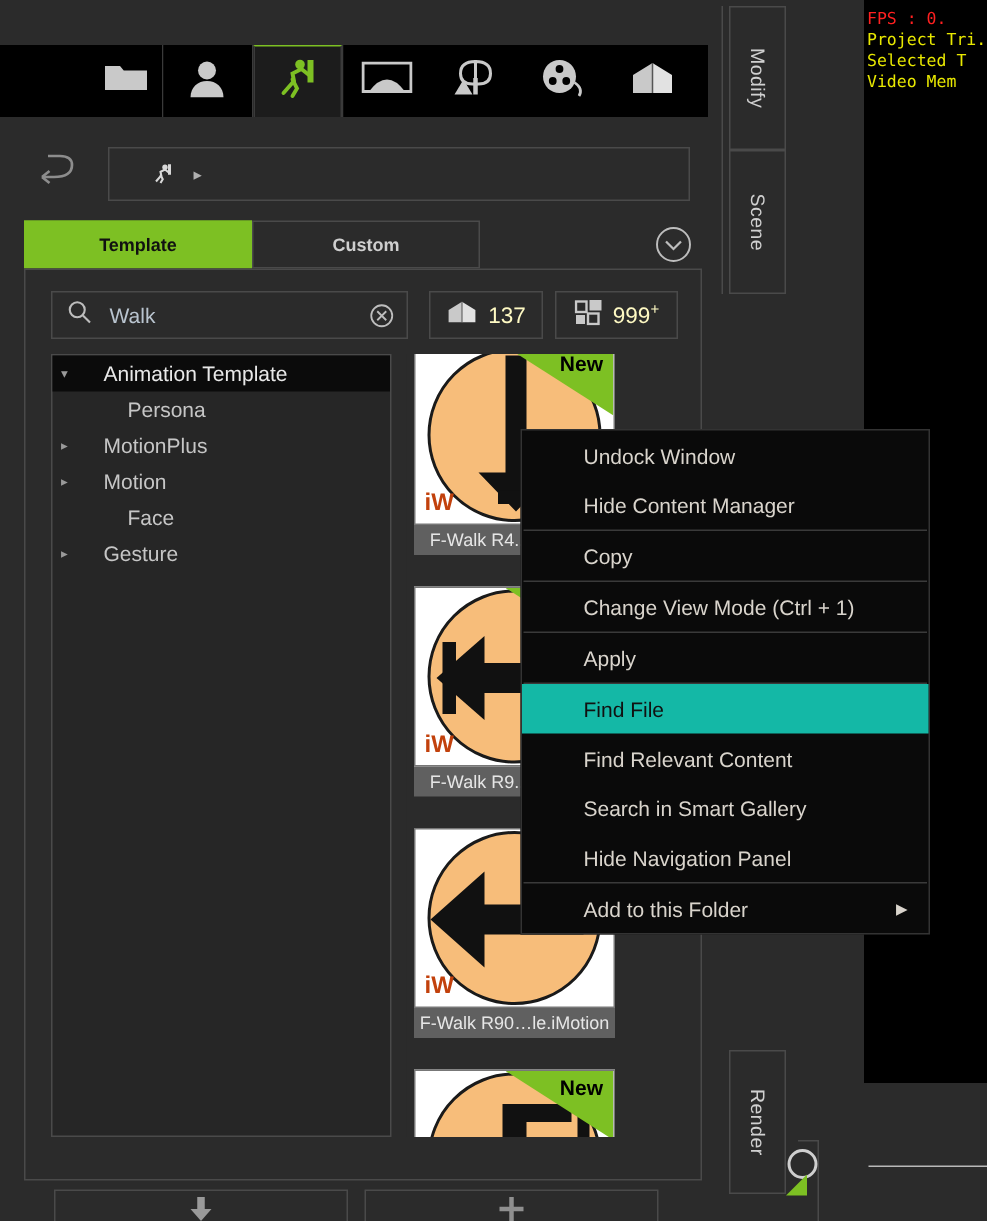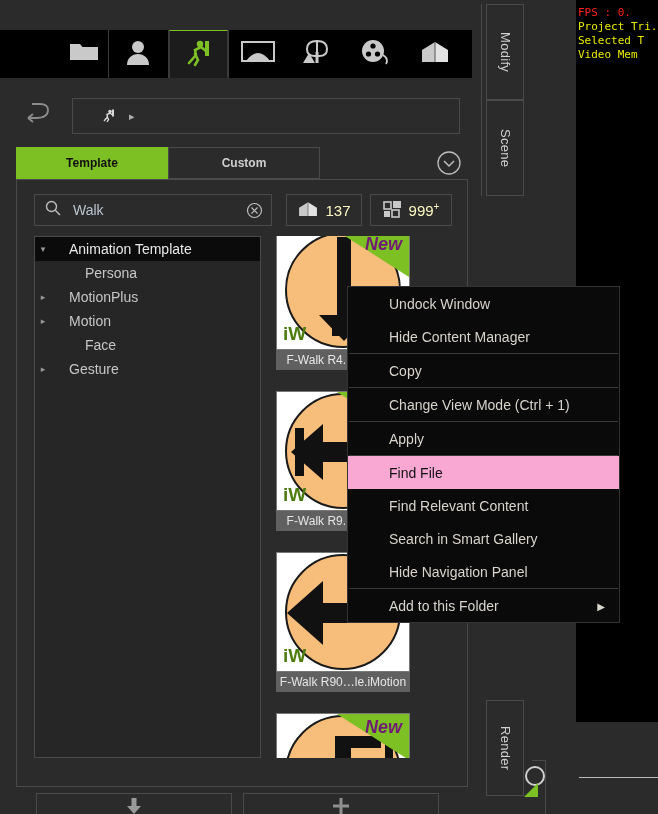--- a/index.html
+++ b/index.html
@@ -109,22 +109,22 @@
     position: absolute; left: 50%; top: 50%; transform: translate(-50%,-50%);
     width: 116px; height: 116px; border-radius: 50%;
     background: #f7bd7a; border: 2px solid #1a1a1a;
   }
   .newtag {
     position: absolute; right: 0; top: 0; width: 72px; height: 46px;
     background: #7dc023;
     clip-path: polygon(100% 0, 0 0, 100% 100%);
     display: flex; align-items: flex-start; justify-content: flex-end;
   }
-  .newtag span { font-size: 18px; font-weight: bold; color: #701a75; margin: 3px 7px 0 0; font-style: italic; }
-  .wm { position: absolute; left: 6px; bottom: 4px; font-size: 19px; font-weight: bold; color: #4d7c0f; }
+  .newtag span { font-size: 14px; font-weight: bold; color: #000000; margin: 3px 7px 0 0; }
+  .wm { position: absolute; left: 6px; bottom: 4px; font-size: 16px; font-weight: bold; color: #c2410c; }
   .arrow-svg { position: absolute; left: 0; top: 0; width: 134px; height: 120px; }
 
   .scroll-col { position: absolute; left: 423px; top: 56px; width: 12px; height: 522px; }
 
   
   .bot-btn {
     position: absolute; top: 793px; height: 30px; border: 1px solid #4a4a4a; background: #2b2b2b;
     display: flex; align-items: center; justify-content: center;
   }
   .bot-btn.left { left: 36px; width: 196px; }
@@ -161,21 +161,21 @@
 
   
   .ctx {
     position: absolute; left: 347px; top: 286px; width: 273px;
     background: #0a0a0a; border: 1px solid #333; z-index: 50;
   }
   .ctx-item {
     height: 33px; display: flex; align-items: center; padding-left: 41px;
     font-size: 14px; color: #d9d4cc; position: relative;
   }
-  .ctx-item.hl { background: #f9a8d4; color: #111; }
+  .ctx-item.hl { background: #14b8a6; color: #111; }
   .ctx-sep { height: 1px; background: #3a3a3a; margin: 0 1px; }
   .ctx-sub { position: absolute; right: 14px; top: 50%; transform: translateY(-50%); font-size: 10px; }
 </style>
 </head>
 <body>
 
 <div id="root">
 
   <div class="content-panel">
 

